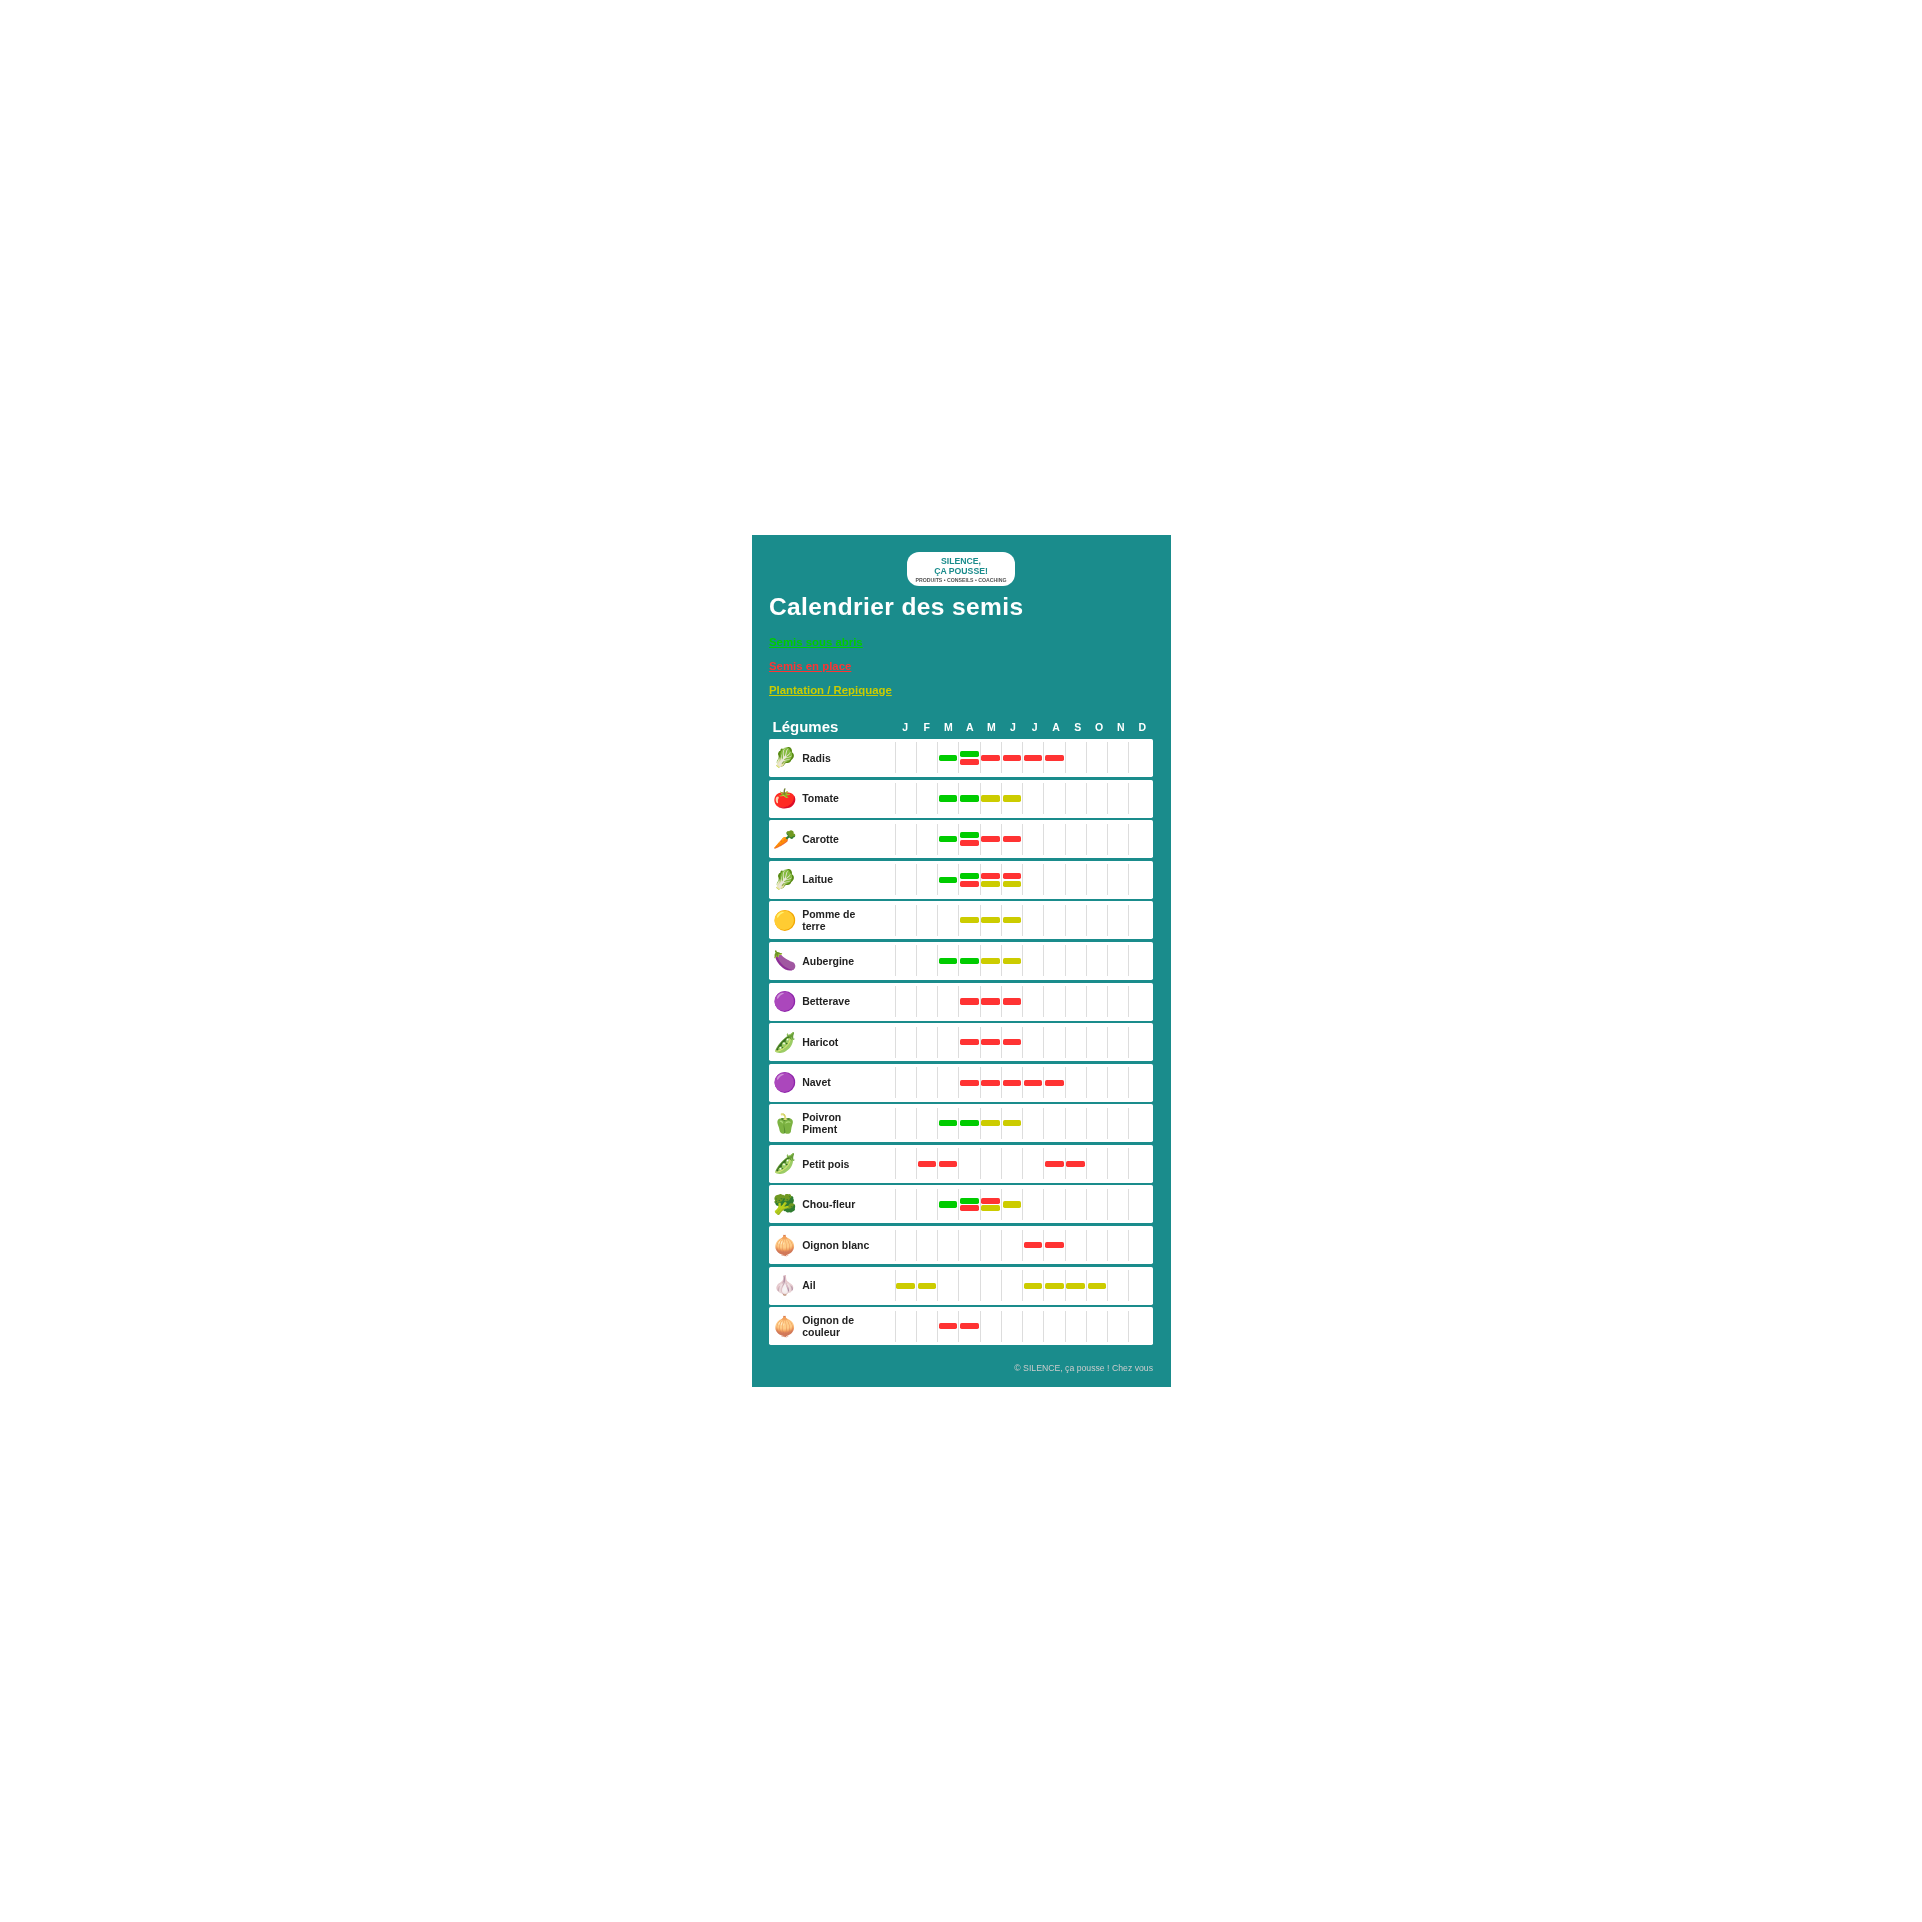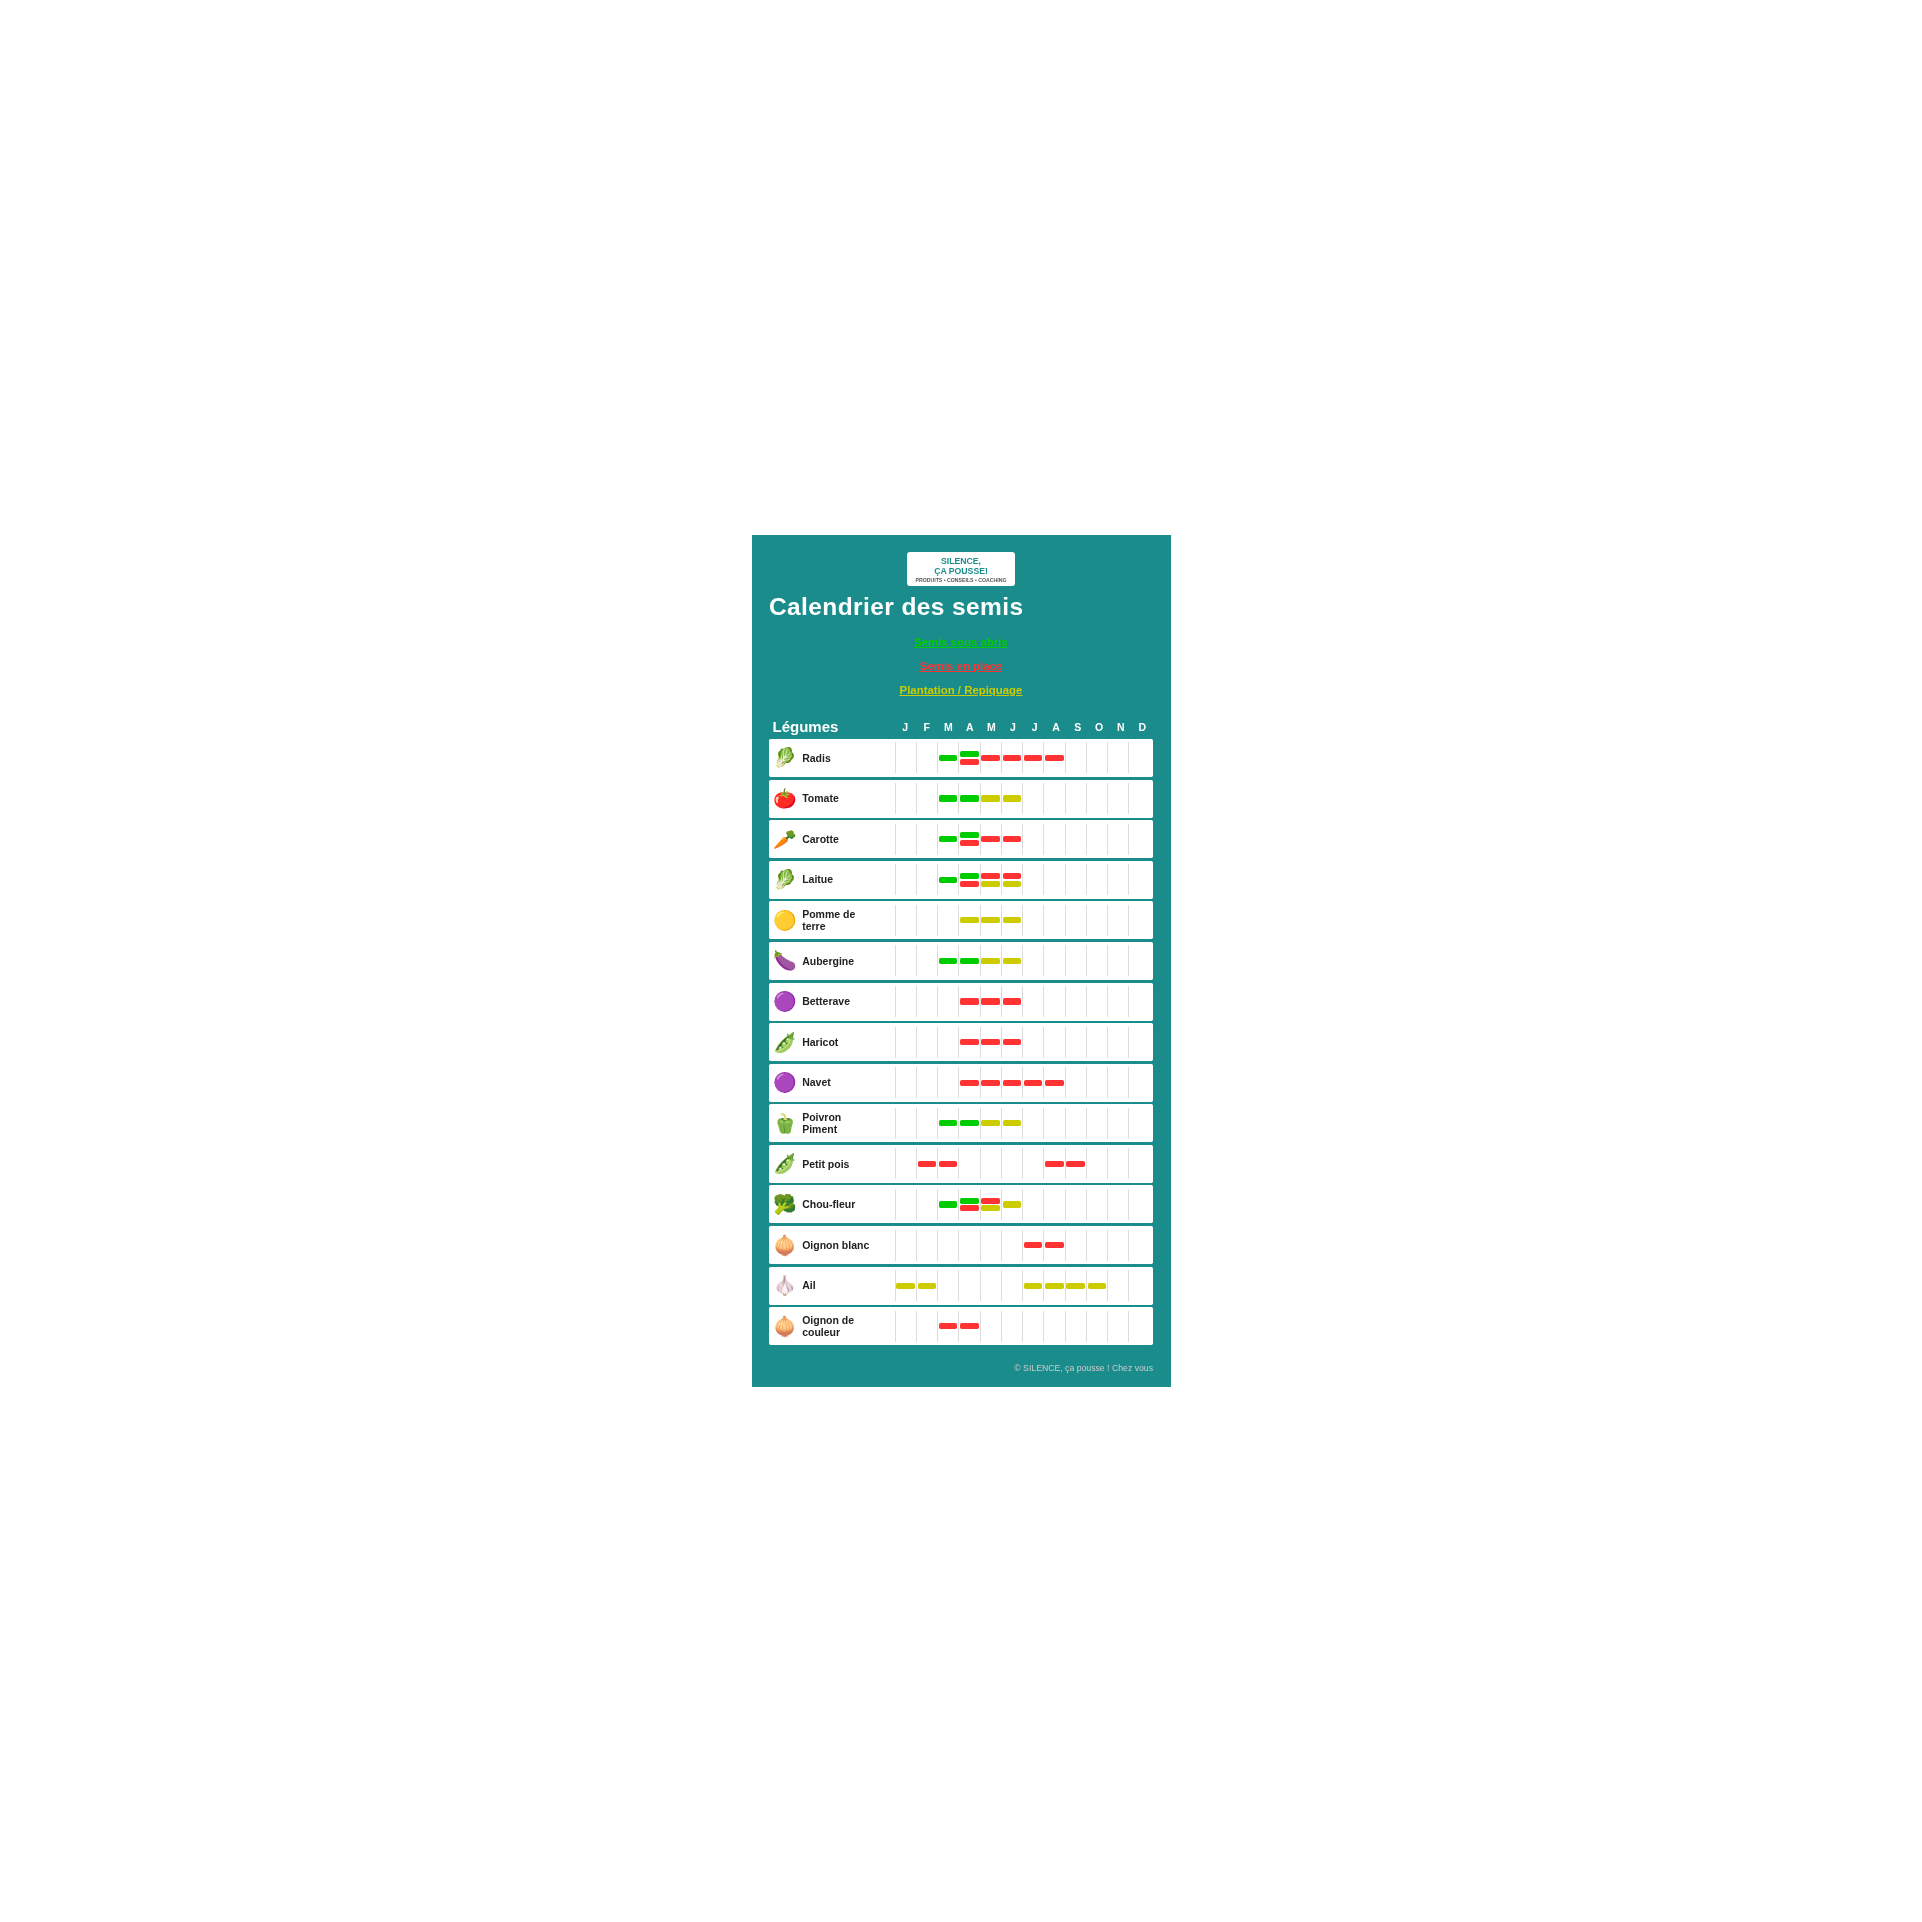--- a/index.html
+++ b/index.html
@@ -18,42 +18,41 @@
       position: relative;
     }
     .logo-area {
       text-align: center;
       margin-bottom: 7px;
     }
     .logo-box {
       display: inline-block;
       background: #fff;
       padding: 3.5px 8.7px;
-      border-radius: 3px;
+      border-radius: 12px;
     }
     .logo-text {
       font-size: 8.7px;
       font-weight: bold;
       color: #1a8c8c;
       line-height: 1.2;
       text-transform: uppercase;
     }
     .logo-sub {
       font-size: 5.2px;
       color: #555;
     }
     .main-title {
       color: #fff;
       font-size: 24.5px;
       font-weight: 900;
       margin-bottom: 8.7px;
       letter-spacing: 0.4px;
     }
     .legend {
-      text-align: center;
       margin-bottom: 17px;
       line-height: 1.7;
     }
     .legend-item {
       font-size: 11.4px;
       font-weight: bold;
       text-decoration: underline;
     }
     .legend-green { color: #00cc00; }
     .legend-red { color: #ff3333; }

